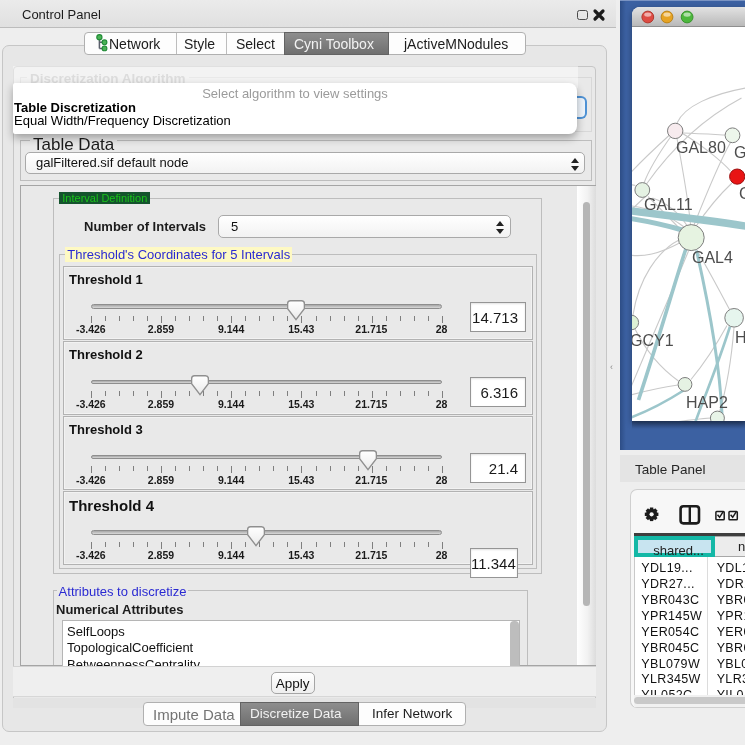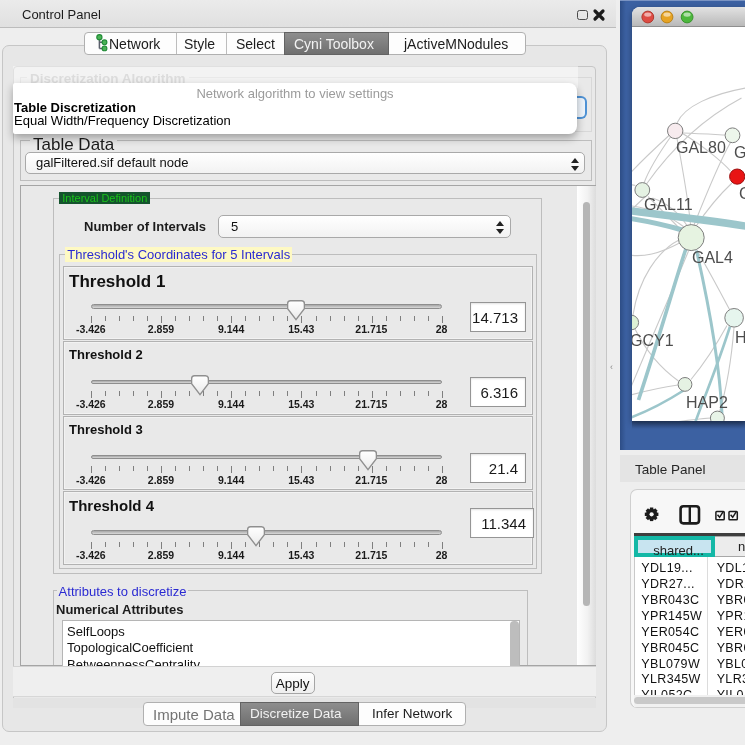--- a/index.html
+++ b/index.html
@@ -57,21 +57,21 @@
 <div class="abs b" style="left:84px;top:218.5px;font-size:13px;color:#1c1c1c;">Number of Intervals</div>
 <div class="abs" style="left:218px;top:214.5px;width:292.5px;height:23px;background:linear-gradient(#ffffff,#f2f2f2);border:1px solid #a9a9a9;border-radius:5px;"></div>
 <div class="abs" style="left:231px;top:219px;font-size:13px;color:#111;">5</div>
 <div class="abs" style="left:496px;top:220.5px;width:0;height:0;border-left:4px solid transparent;border-right:4px solid transparent;border-bottom:5px solid #222;"></div>
 <div class="abs" style="left:496px;top:228.5px;width:0;height:0;border-left:4px solid transparent;border-right:4px solid transparent;border-top:5px solid #222;"></div>
 
 <div class="abs" style="left:58.5px;top:253.5px;width:478.5px;height:315.5px;border:1px solid #bdbdbd;"></div>
 <div class="abs" style="left:65.3px;top:247px;font-size:13px;color:#2a2ad2;background:#fef9c3;padding:0 2px;">Threshold's Coordinates for 5 Intervals</div>
 
 <div class="abs" style="left:63px;top:265.5px;width:470px;height:74px;border:1px solid #b2b2b2;box-shadow:inset 0 0 0 1px #f2f2f2;"></div>
-<div class="abs b" style="left:69px;top:271.5px;font-size:17px;color:#111;">Threshold 1</div>
+<div class="abs b" style="left:69px;top:271.5px;font-size:13px;color:#111;">Threshold 1</div>
 <div class="abs" style="left:90.8px;top:304.4px;width:350.8px;height:4.6px;background:linear-gradient(#a6a6a6,#d9d9d9);border:1px solid #8e8e8e;border-radius:3px;"></div>
 <div class="abs" style="left:90.8px;top:315.7px;width:352.0px;height:5px;background:repeating-linear-gradient(90deg,#7f7f7f 0 1px,transparent 1px 14.0320px);"></div>
 <div class="abs" style="left:90.8px;top:315.7px;width:352.0px;height:7.2px;background:repeating-linear-gradient(90deg,#7f7f7f 0 1px,transparent 1px 70.1600px);"></div>
 <div class="abs b" style="left:60.8px;top:323.0px;width:60px;text-align:center;font-size:10.5px;color:#1a1a1a;">-3.426</div>
 <div class="abs b" style="left:131.0px;top:323.0px;width:60px;text-align:center;font-size:10.5px;color:#1a1a1a;">2.859</div>
 <div class="abs b" style="left:201.1px;top:323.0px;width:60px;text-align:center;font-size:10.5px;color:#1a1a1a;">9.144</div>
 <div class="abs b" style="left:271.3px;top:323.0px;width:60px;text-align:center;font-size:10.5px;color:#1a1a1a;">15.43</div>
 <div class="abs b" style="left:341.4px;top:323.0px;width:60px;text-align:center;font-size:10.5px;color:#1a1a1a;">21.715</div>
 <div class="abs b" style="left:411.6px;top:323.0px;width:60px;text-align:center;font-size:10.5px;color:#1a1a1a;">28</div>
 <svg class="abs" style="left:286.7px;top:299.9px;" width="18" height="21" viewBox="0 0 18 21">
@@ -143,21 +143,21 @@
 <svg class="abs" style="left:247.1px;top:525.7px;" width="18" height="21" viewBox="0 0 18 21">
 <defs>
       <linearGradient id="tg4" x1="0" y1="0" x2="0" y2="1">
         <stop offset="0" stop-color="#ffffff"></stop>
         <stop offset="0.55" stop-color="#f4f4f4"></stop>
         <stop offset="1" stop-color="#e8e8e8"></stop>
       </linearGradient>
     </defs>
 <path d="M3.5 0.8 h11 q2.9 0 2.9 2.9 v5 L9 19.7 L0.6 8.7 v-5 q0-2.9 2.9-2.9 z" fill="url(#tg4)" stroke="#8f8f8f" stroke-width="1.4"></path>
   </svg>
-<div class="abs" style="left:470px;top:508px;width:64px;height:30px;background:#ffffff;border:1px solid #959595;box-shadow:inset 0 1px 2px rgba(0,0,0,0.12);text-align:right;font-size:15px;color:#1a1a1a;padding:6px 7px 0 0;">11.344</div>
+<div class="abs" style="left:470px;top:548px;width:48px;height:30px;background:#ffffff;border:1px solid #959595;box-shadow:inset 0 1px 2px rgba(0,0,0,0.12);text-align:right;font-size:15px;color:#1a1a1a;padding:6px 7px 0 0;">11.344</div>
 
 <div class="abs" style="left:52.7px;top:590px;width:475.3px;height:75px;border:1px solid #bdbdbd;border-bottom:none;"></div>
 <div class="abs" style="left:56.6px;top:583.5px;font-size:13px;color:#2a2ad2;background:#e9e9e9;padding:0 2px;">Attributes to discretize</div>
 <div class="abs b" style="left:56px;top:601.5px;font-size:13px;color:#1c1c1c;">Numerical Attributes</div>
 <div class="abs" style="left:62px;top:619.5px;width:457.5px;height:46px;background:#ffffff;border:1px solid #b5b5b5;border-bottom:none;"></div>
 <div class="abs" style="left:67px;top:623.5px;font-size:13px;color:#111;">SelfLoops</div>
 <div class="abs" style="left:67px;top:640px;font-size:13px;color:#111;">TopologicalCoefficient</div>
 <div class="abs" style="left:67px;top:656.5px;font-size:13px;color:#111;">BetweennessCentrality</div>
 <div class="abs" style="left:510px;top:620.5px;width:8.5px;height:45px;background:#bdbdbd;border-radius:4px 4px 0 0;"></div>
 
@@ -167,21 +167,21 @@
 
 <div class="abs" style="left:143.1px;top:702.3px;width:322.9px;height:24px;background:#fdfdfd;border:1px solid #b0b0b0;border-radius:4px;"></div>
 <div class="abs" style="left:239.6px;top:702.3px;width:119.1px;height:24px;background:linear-gradient(#8e8e8e,#6f6f6f);border:1px solid #636363;"></div>
 <div class="abs" style="left:153px;top:705.5px;font-size:15px;color:#737373;">Impute Data</div>
 <div class="abs" style="left:250px;top:705.5px;font-size:13.5px;color:#f2f2f2;">Discretize Data</div>
 <div class="abs" style="left:372px;top:705.5px;font-size:13.5px;color:#1c1c1c;">Infer Network</div>
 
 <div class="abs" style="left:13px;top:66px;width:565px;height:22px;background:rgba(255,255,255,0.45);"></div>
 <div class="abs" style="left:576px;top:96px;width:11px;height:23px;background:#eef5fc;border:2.4px solid #4e92d5;border-radius:0 6px 6px 0;border-left:none;"></div>
 <div class="abs" style="left:13px;top:82.6px;width:564px;height:51.6px;background:#ffffff;border-radius:2px 8px 8px 2px;box-shadow:0 4px 8px rgba(0,0,0,0.32);"></div>
-<div class="abs" style="left:13px;top:82.6px;width:564px;text-align:center;font-size:13px;color:#9b9b9b;padding-top:3px;">Network algorithm to view settings</div>
+<div class="abs" style="left:13px;top:82.6px;width:564px;text-align:center;font-size:13px;color:#9b9b9b;padding-top:3px;">Select algorithm to view settings</div>
 <div class="abs b" style="left:14px;top:100.3px;font-size:13px;color:#000;">Table Discretization</div>
 <div class="abs" style="left:14px;top:113.3px;font-size:13px;color:#000;">Equal Width/Frequency Discretization</div>
 
 <div class="abs" style="left:610px;top:362px;font-size:9px;color:#8a8a8a;">‹</div>
 
 <div class="abs" style="left:619.5px;top:0;width:125.5px;height:450px;background:linear-gradient(90deg,#2d4d86,#3c61a2 6px);border-top:1px solid #7a93c2;"></div>
 <div class="abs" style="left:631.5px;top:421px;width:113.5px;height:8px;background:linear-gradient(#27406e,rgba(60,97,162,0));"></div>
 
 <div class="abs" style="left:631.5px;top:7px;width:113.5px;height:414px;background:#ffffff;border-radius:8px 0 0 0;box-shadow:0 2px 6px rgba(0,0,0,0.35);"></div>
 <div class="abs" style="left:631.5px;top:7px;width:113.5px;height:20px;background:linear-gradient(#e2e2e2,#b9b9b9);border-bottom:1px solid #8f8f8f;border-radius:8px 0 0 0;"></div>

